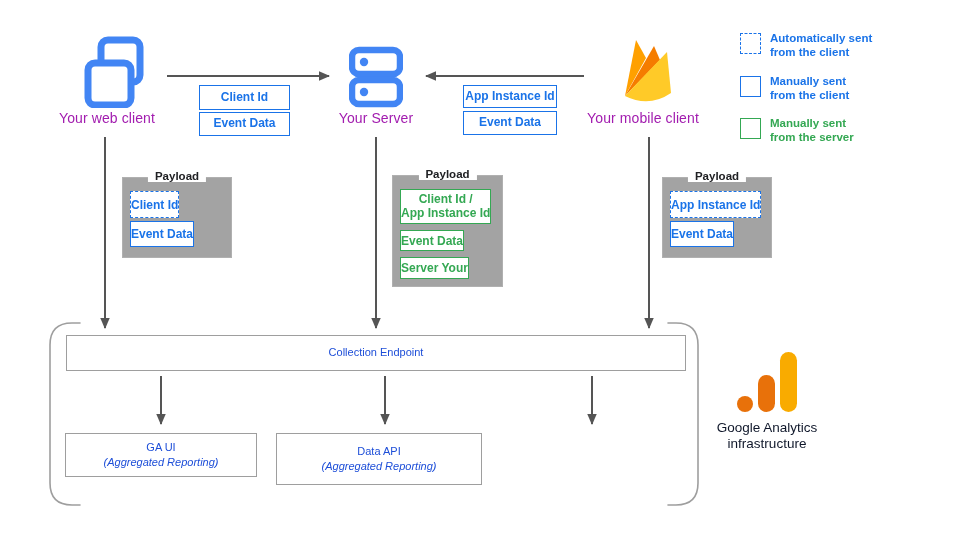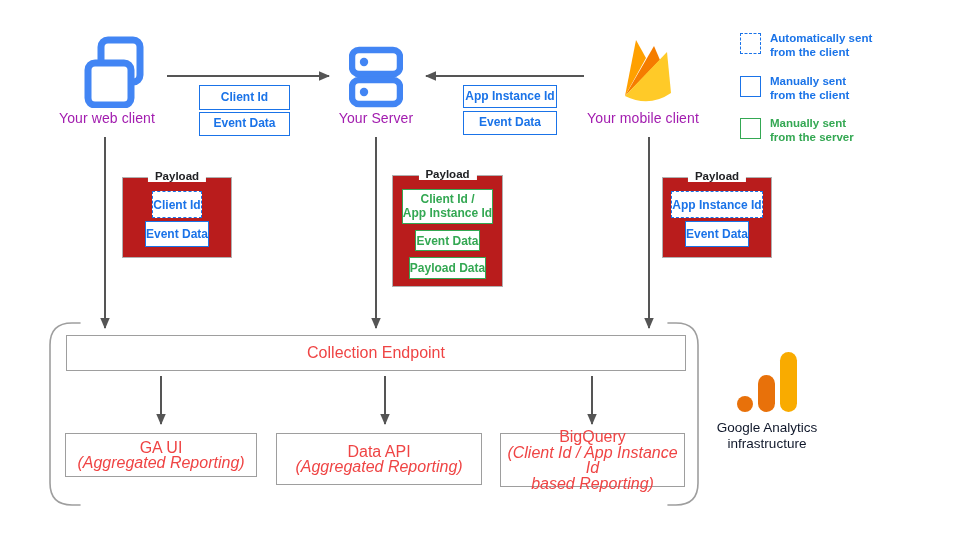--- a/index.html
+++ b/index.html
@@ -21,37 +21,37 @@
   .pbox{
     position:absolute;background:#fff;display:flex;align-items:center;justify-content:center;
     font-size:12px;font-weight:600;text-align:center;line-height:13.5px;box-sizing:border-box;
   }
   .b-blue{border:1.5px solid #1a73e8;color:#1a73e8;}
   .b-blue-dash{border:1.5px dashed #1a73e8;color:#1a73e8;}
   .b-green{border:1.5px solid #34a853;color:#34a853;}
 
   
   .payload{
-    position:absolute;border:1px solid #b0b0b0;background:#b91c1c;box-sizing:border-box;
-    display:flex;flex-direction:column;align-items:center;padding:13px 7px 7px 7px;gap:3px;
+    position:absolute;border:1px solid #b0b0b0;background:#a3a3a3;box-sizing:border-box;
+    display:flex;flex-direction:column;align-items:flex-start;padding:13px 7px 7px 7px;gap:3px;
   }
   .payload .ptitle{
     position:absolute;top:-8px;left:50%;transform:translateX(-50%);
     background:#fff;padding:0 7px;font-size:11.5px;font-weight:bold;color:#202124;white-space:nowrap;
   }
   .payload .pitem{
     position:relative;background:#fff;display:flex;align-items:center;justify-content:center;
     font-size:12px;font-weight:600;text-align:center;line-height:14px;box-sizing:border-box;
   }
 
   
   .gray-box{
     position:absolute;border:1px solid #9e9e9e;background:#fff;box-sizing:border-box;
     display:flex;flex-direction:column;align-items:center;justify-content:center;
-    color:#ef4444;font-size:16px;line-height:15.5px;text-align:center;
+    color:#1d4ed8;font-size:11px;line-height:15.5px;text-align:center;
   }
   .gray-box .subtitle{font-style:italic;}
 
   
   .legend-swatch{position:absolute;width:21px;height:21px;background:#fff;box-sizing:border-box;}
   .sw-dashed-blue{border:1.5px dashed #1a73e8;}
   .sw-solid-blue{border:1.5px solid #1a73e8;}
   .sw-solid-green{border:1.5px solid #34a853;}
   .legend-label{position:absolute;font-size:11.5px;font-weight:600;line-height:13.5px;}
   .t-blue{color:#1a73e8;}
@@ -130,46 +130,41 @@
     <div class="ptitle">Payload</div>
     <div class="pitem b-blue-dash" style="height:27px;">Client Id</div>
     <div class="pitem b-blue" style="height:26px;">Event Data</div>
   </div>
 
   <div class="payload" style="left:392px;top:175px;width:111px;height:112px;gap:6px;">
     <div class="ptitle">Payload</div>
     <div class="pitem b-green pre" style="height:37px;">Client Id /
 App Instance Id</div>
     <div class="pitem b-green" style="height:23px;">Event Data</div>
-    <div class="pitem b-green" style="height:23px;">Payload Data</div>
+    <div class="pitem b-green" style="height:23px;">Server Your</div>
   </div>
 
   <div class="payload" style="left:662px;top:177px;width:110px;height:81px;">
     <div class="ptitle">Payload</div>
     <div class="pitem b-blue-dash" style="height:27px;">App Instance Id</div>
     <div class="pitem b-blue" style="height:26px;">Event Data</div>
   </div>
 
   <div class="gray-box" style="left:66px;top:335px;width:620px;height:36px;">
     <div>Collection Endpoint</div>
   </div>
 
   <div class="gray-box" style="left:65px;top:433px;width:192px;height:44px;">
     <div>GA UI</div>
     <div class="subtitle">(Aggregated Reporting)</div>
   </div>
   <div class="gray-box" style="left:276px;top:433px;width:206px;height:52px;justify-content:center;">
     <div>Data API</div>
     <div class="subtitle">(Aggregated Reporting)</div>
   </div>
-  <div class="gray-box" style="left:500px;top:433px;width:185px;height:54px;">
-    <div>BigQuery</div>
-    <div class="subtitle pre">(Client Id / App Instance Id
-based Reporting)</div>
-  </div>
 
   <svg class="abs" style="left:732px;top:347px;" width="68" height="68" viewBox="0 0 68 68">
     <circle cx="13" cy="57" r="8" fill="#E8710A"></circle>
     <rect x="26" y="28" width="17" height="37" rx="8.5" fill="#E8710A"></rect>
     <rect x="48" y="5" width="17" height="60" rx="8.5" fill="#F9AB00"></rect>
   </svg>
   <div class="brand-label pre">Google Analytics
 infrastructure</div>
 
 </div>

